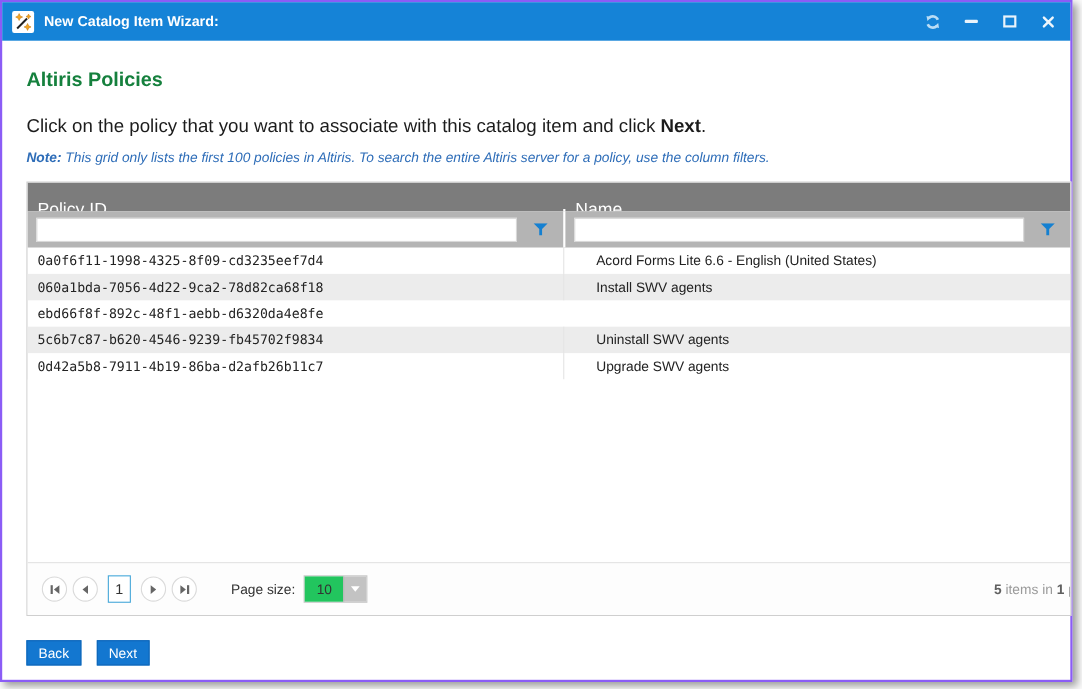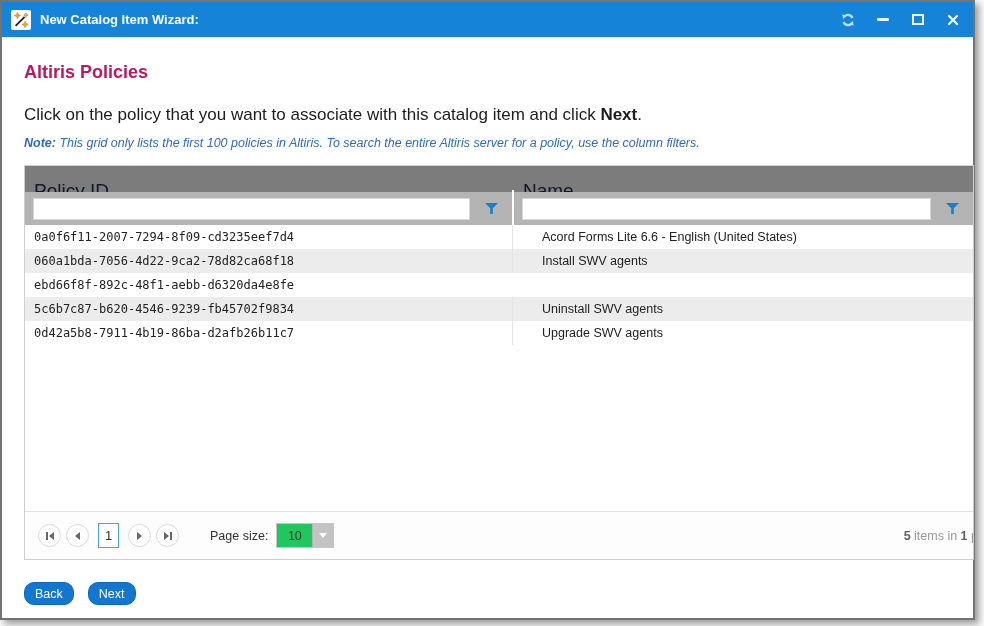--- a/index.html
+++ b/index.html
@@ -1,49 +1,49 @@
 <!DOCTYPE html>
 <html><head>
 <meta charset="utf-8">
 <style>
   * { margin:0; padding:0; box-sizing:border-box; }
   html,body { width:984px; height:626px; background:#fafafa; font-family:"Liberation Sans","DejaVu Sans",sans-serif; overflow:hidden; }
   .window {
     position:absolute; left:0; top:0; width:975px; height:620px;
-    background:#ffffff; border:2px solid #737373;
+    background:#ffffff; border:2px solid #8b5cf6;
     box-shadow:4px 4px 7px rgba(0,0,0,.38);
   }
   
   .titlebar {
     height:35px; background:#1583d7; display:flex; align-items:center;
     padding:0 12px 0 9px;
   }
   .title-icon {
     width:20px; height:20px; background:#ffffff; border-radius:2px;
     display:flex; align-items:center; justify-content:center; flex:0 0 auto;
   }
   .window-title { color:#ffffff; font-weight:bold; font-size:13px; margin-left:9px; }
   .win-controls { margin-left:auto; display:flex; align-items:center; gap:19px; }
   .win-btn { width:16px; height:16px; display:flex; align-items:center; justify-content:center; cursor:pointer; }
   .min-glyph { width:12px; height:3px; background:#e9f3fb; border-radius:1px; }
   .max-glyph { width:12px; height:11px; border:2px solid #e9f3fb; }
   
   .content { padding:0 0 0 22px; }
-  .page-title { color:#be185d; font-size:18px; font-weight:bold; margin-top:25px; }
+  .page-title { color:#15803d; font-size:18px; font-weight:bold; margin-top:25px; }
   .instruction { margin-top:22px; font-size:17px; color:#1c1c1c; }
   .note { margin-top:11px; font-size:12.5px; color:#2e6db8; font-style:italic; }
   .note .note-label { font-weight:bold; }
   
   .grid {
     margin-top:15px; width:950px; height:395px;
     border:1px solid #cfcfcf; display:flex; flex-direction:column;
     background:#ffffff; overflow:hidden;
   }
   .grid-header { display:flex; height:26px; background:#7c7c7c; flex:0 0 auto; }
-  .hcell { display:flex; align-items:center; color:#0f172a; font-size:19px; padding-left:9px;margin-top:24px; }
+  .hcell { display:flex; align-items:center; color:#ffffff; font-size:16px; padding-left:9px;margin-top:24px; }
   .hcell.policy { width:487px; flex:0 0 auto; }
   .hcell.name { flex:1; border-left:2px solid #ffffff; }
   .filter-row { display:flex; height:33px; background:#b4b4b4; flex:0 0 auto; }
   .fcell { display:flex; align-items:center; }
   .fcell.policy { width:487px; flex:0 0 auto; }
   .fcell.name { flex:1; border-left:2px solid #ffffff; }
   .filter-input {
     flex:1; height:22px; margin-left:8px; border:1px solid #d8d8d8;
     background:#ffffff; font-size:12px; padding:0 4px; outline:none;
   }
@@ -74,21 +74,21 @@
   .page-size-combo { display:flex; margin-left:8px; height:25px; border:1px solid #c6c6c6; cursor:pointer; flex:0 0 auto; }
   .page-size-value { width:35px; background:#22c55e; display:flex; align-items:center; justify-content:center; font-size:12.5px; color:#333; }
   .page-size-arrow { width:21px; background:#c3c3c3; display:flex; align-items:center; justify-content:center; border-left:1px solid #b5b5b5; }
   .arrow-down { width:0; height:0; border-left:4px solid transparent; border-right:4px solid transparent; border-top:5px solid #ffffff; }
   .status { margin-left:auto; margin-right:-5px; font-size:12.5px; color:#9a9a9a; white-space:pre; }
   .status b { color:#606060; font-weight:bold; }
   
   .footer { display:flex; gap:14px; margin-top:22px; }
   .btn {
     min-width:44px; height:23px; padding:0 10px; background:#1377d0; border:1px solid #0f67b8;
-    border-radius:10px; color:#ffffff; font-size:12.5px; font-family:inherit; cursor:pointer;
+    border-radius:0; color:#ffffff; font-size:12.5px; font-family:inherit; cursor:pointer;
     display:flex; align-items:center; justify-content:center;
   }
 </style>
 </head>
 <body>
 
 <div class="window">
 
   <div class="titlebar">
     <div class="title-icon">
@@ -150,21 +150,21 @@
           <input class="filter-input" type="text" value="" style="">
           <button class="filter-btn">
             <svg width="13" height="11" viewBox="0 0 13 11">
               <polygon points="0,0 13,0 7.8,5.2 7.8,11 5.2,11 5.2,5.2" fill="#1580d1"></polygon>
             </svg>
           </button>
         </div>
       </div>
 
       <div class="grid-row">
-        <div class="cell policy">0a0f6f11-2007-7294-8f09-cd3235eef7d4</div>
+        <div class="cell policy">0a0f6f11-1998-4325-8f09-cd3235eef7d4</div>
         <div class="cell name">Acord Forms Lite 6.6 - English (United States)</div>
       </div>
       <div class="grid-row alt">
         <div class="cell policy">060a1bda-7056-4d22-9ca2-78d82ca68f18</div>
         <div class="cell name">Install SWV agents</div>
       </div>
       <div class="grid-row">
         <div class="cell policy">ebd66f8f-892c-48f1-aebb-d6320da4e8fe</div>
       </div>
       <div class="grid-row alt">

